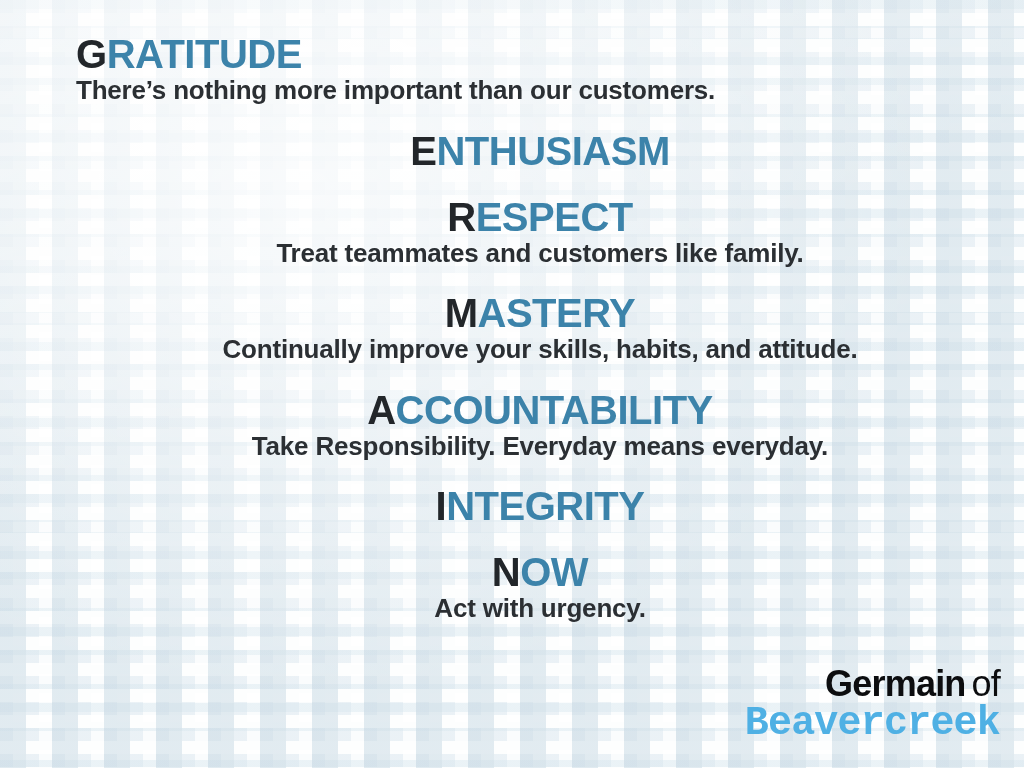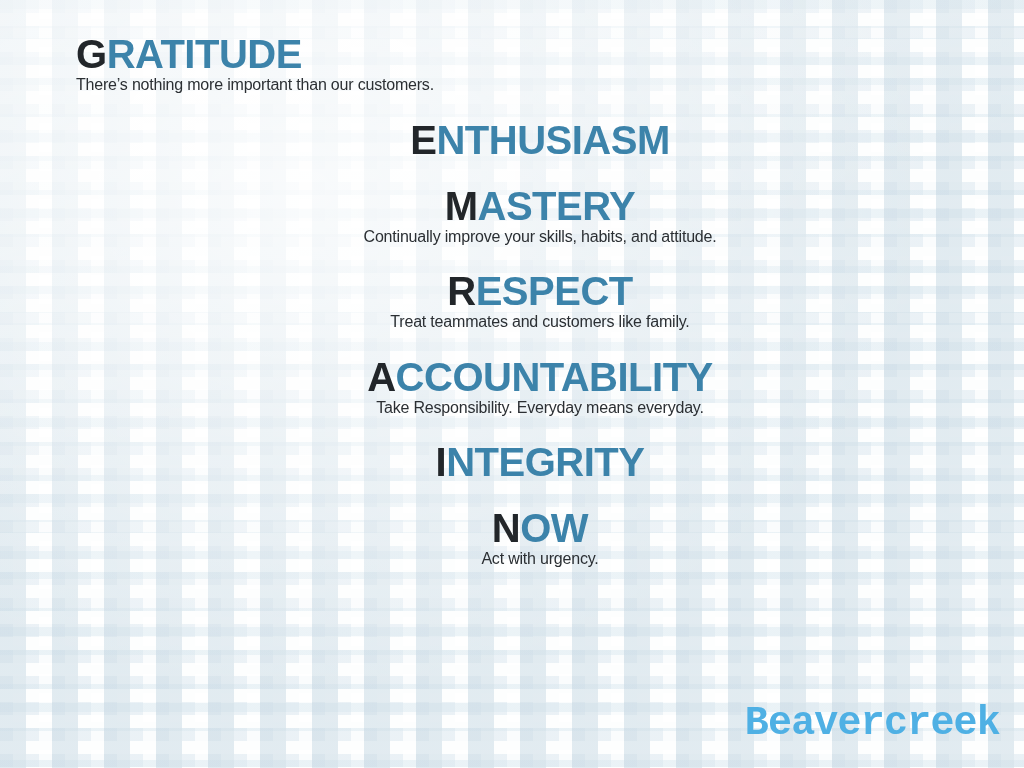--- a/index.html
+++ b/index.html
@@ -58,22 +58,22 @@
     letter-spacing: -0.5px;
     color: #3c83aa;
     white-space: nowrap;
     margin: 0 0 2px 0;
   }
   .value-word .initial {
     color: #22262a;
   }
   .value-tagline {
     font-family: "Liberation Sans", sans-serif;
-    font-weight: normal;
-    font-size: 16px;
+    font-weight: bold;
+    font-size: 26px;
     line-height: 1.1;
     letter-spacing: -0.2px;
     color: #2b2f33;
     white-space: nowrap;
     margin: 0;
   }
 
   
   #value-item-0 { margin-top: 0; }
   .value-item + .value-item { margin-top: 26px; text-align: center; }
@@ -121,42 +121,43 @@
     <div class="value-item" id="value-item-0">
       <div class="value-word"><span class="initial">G</span><span class="rest">RATITUDE</span></div>
       <div class="value-tagline">There’s nothing more important than our customers.</div>
     </div>
 
     <div class="value-item">
       <div class="value-word"><span class="initial">E</span><span class="rest">NTHUSIASM</span></div>
     </div>
 
     <div class="value-item">
-      <div class="value-word"><span class="initial">M</span><span class="rest">ASTERY</span></div>
-      <div class="value-tagline">Continually improve your skills, habits, and attitude.</div>
+      <div class="value-word"><span class="initial">R</span><span class="rest">ESPECT</span></div>
+      <div class="value-tagline">Treat teammates and customers like family.</div>
     </div>
 
     <div class="value-item">
-      <div class="value-word"><span class="initial">R</span><span class="rest">ESPECT</span></div>
-      <div class="value-tagline">Treat teammates and customers like family.</div>
+      <div class="value-word"><span class="initial">M</span><span class="rest">ASTERY</span></div>
+      <div class="value-tagline">Continually improve your skills, habits, and attitude.</div>
     </div>
 
     <div class="value-item">
       <div class="value-word"><span class="initial">A</span><span class="rest">CCOUNTABILITY</span></div>
       <div class="value-tagline">Take Responsibility. Everyday means everyday.</div>
     </div>
 
     <div class="value-item">
       <div class="value-word"><span class="initial">I</span><span class="rest">NTEGRITY</span></div>
     </div>
 
     <div class="value-item">
       <div class="value-word"><span class="initial">N</span><span class="rest">OW</span></div>
       <div class="value-tagline">Act with urgency.</div>
     </div>
 
   </div>
 
   <div id="logo">
+    <div id="logo-line-1"><span id="logo-germain">Germain</span><span id="logo-of">of</span></div>
     <div id="logo-line-2">Beavercreek</div>
   </div>
 
 </div>
 
 </body></html>

